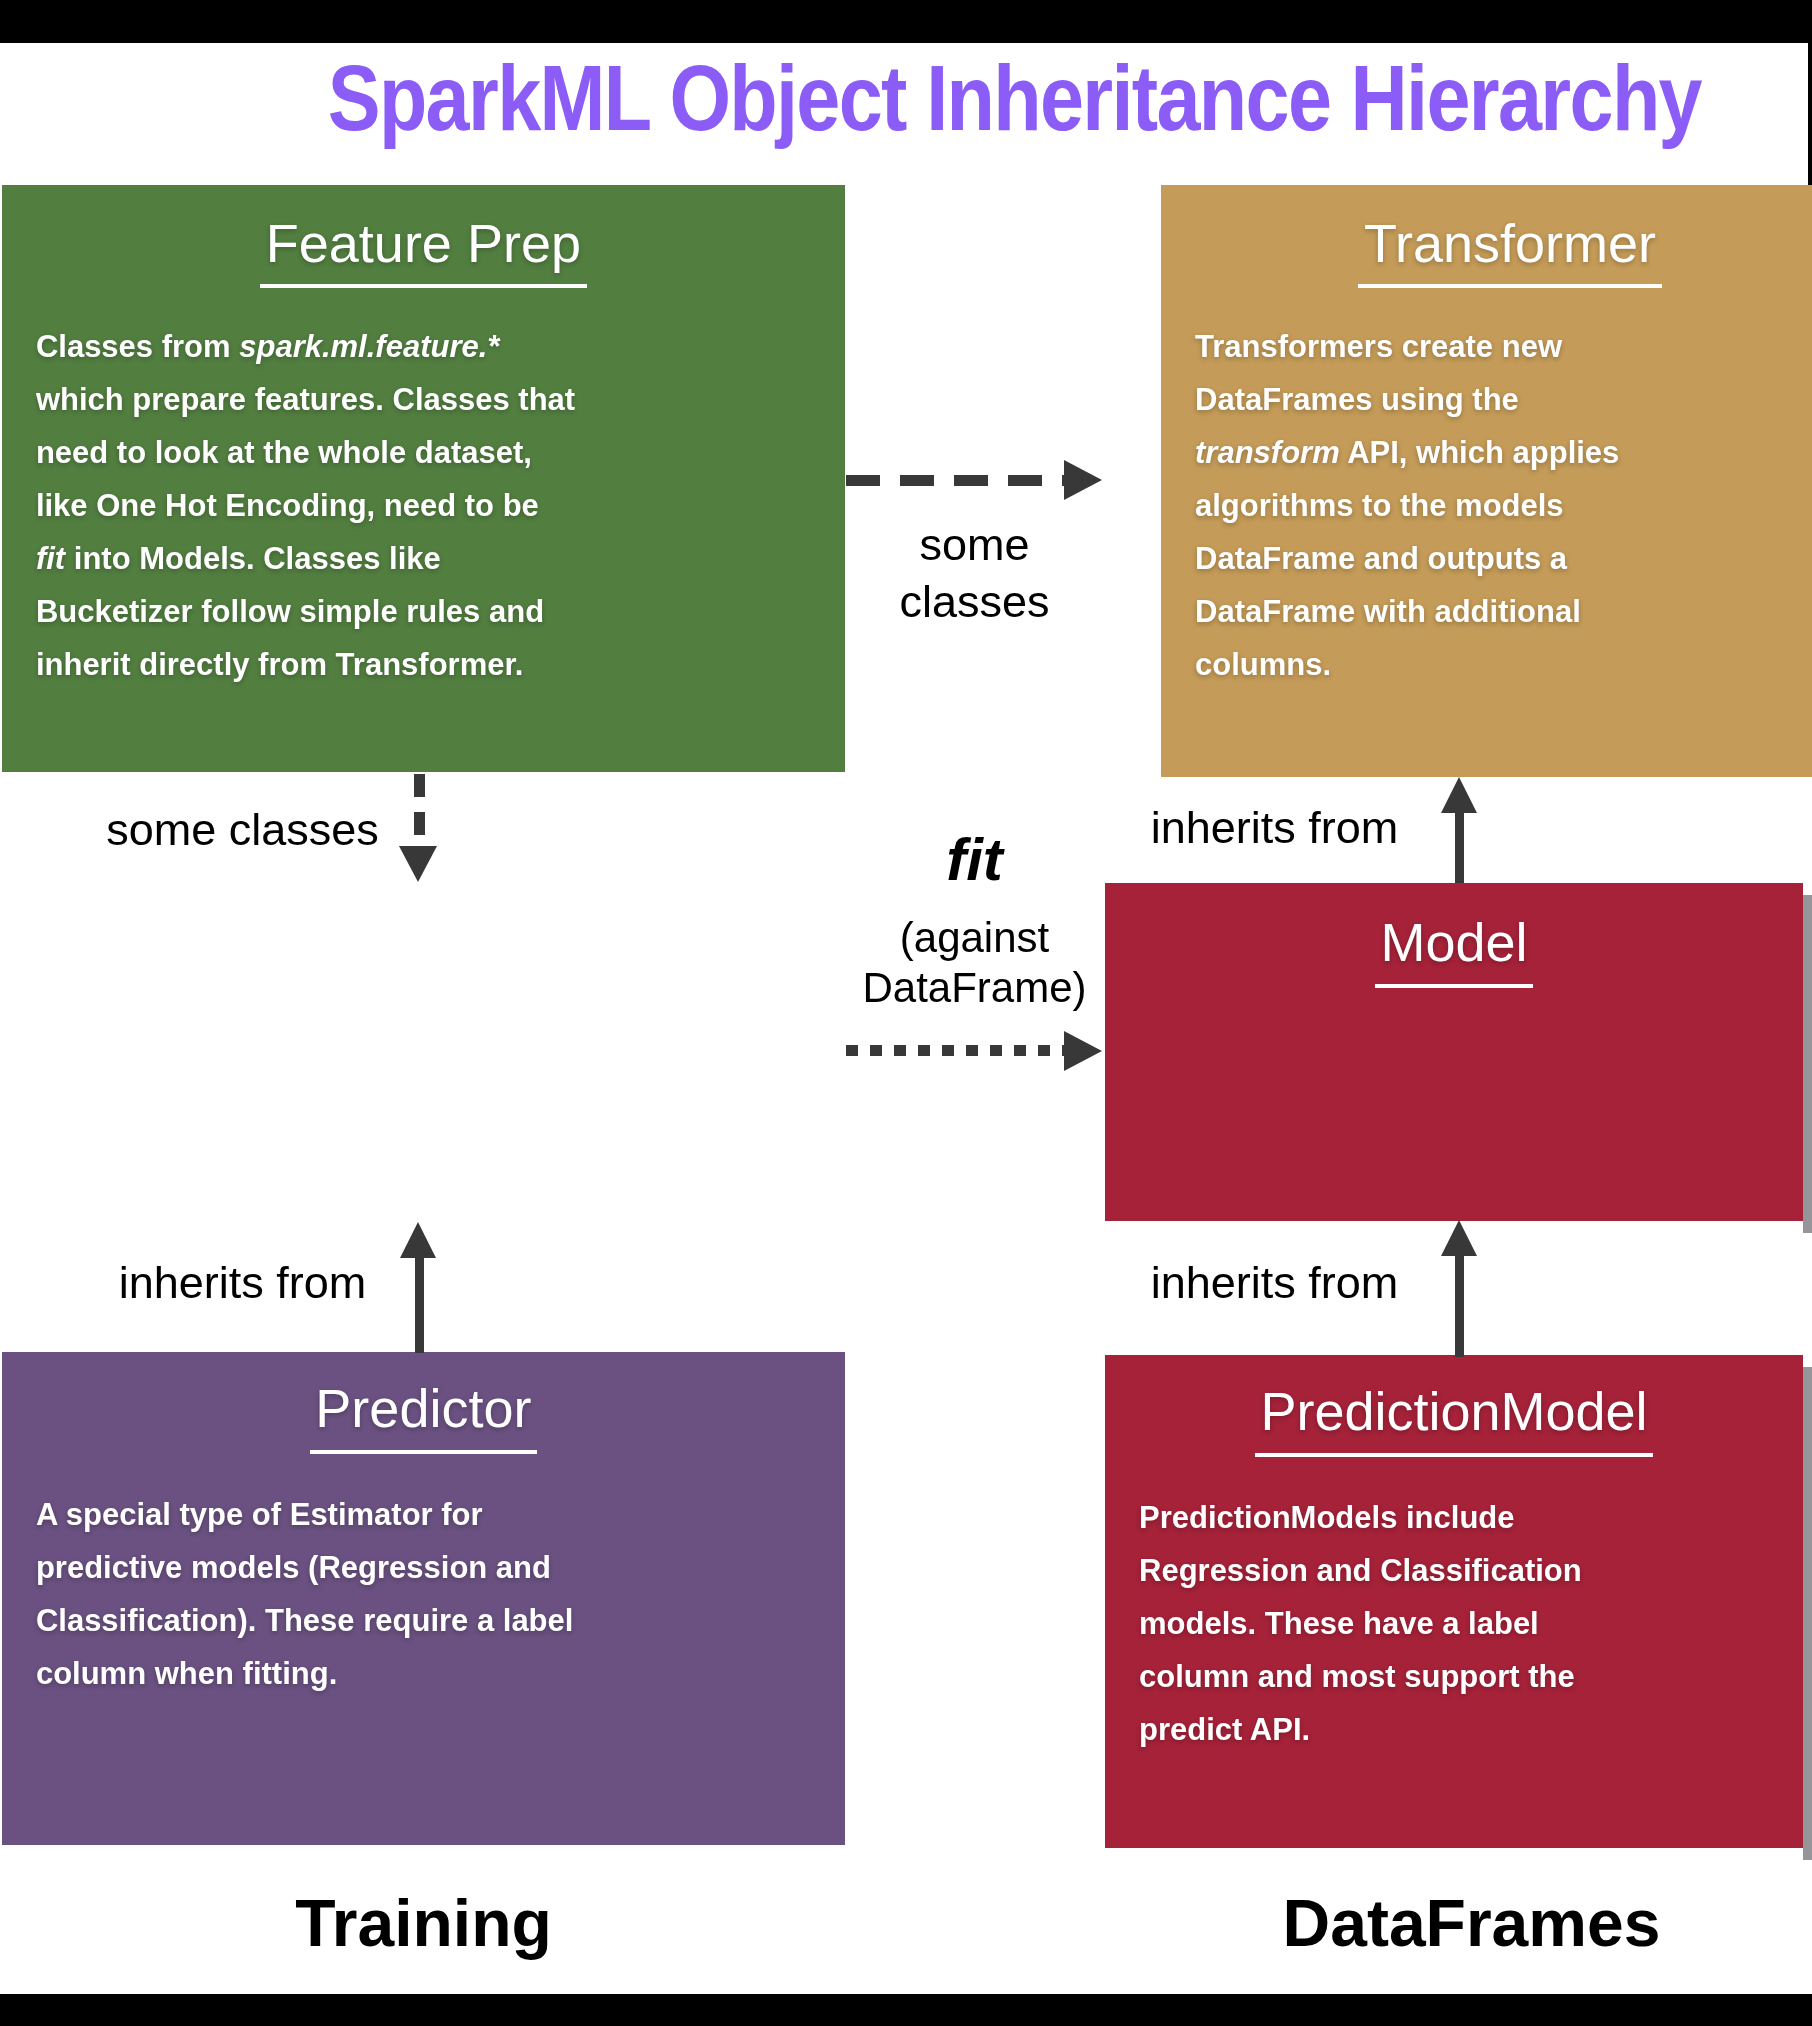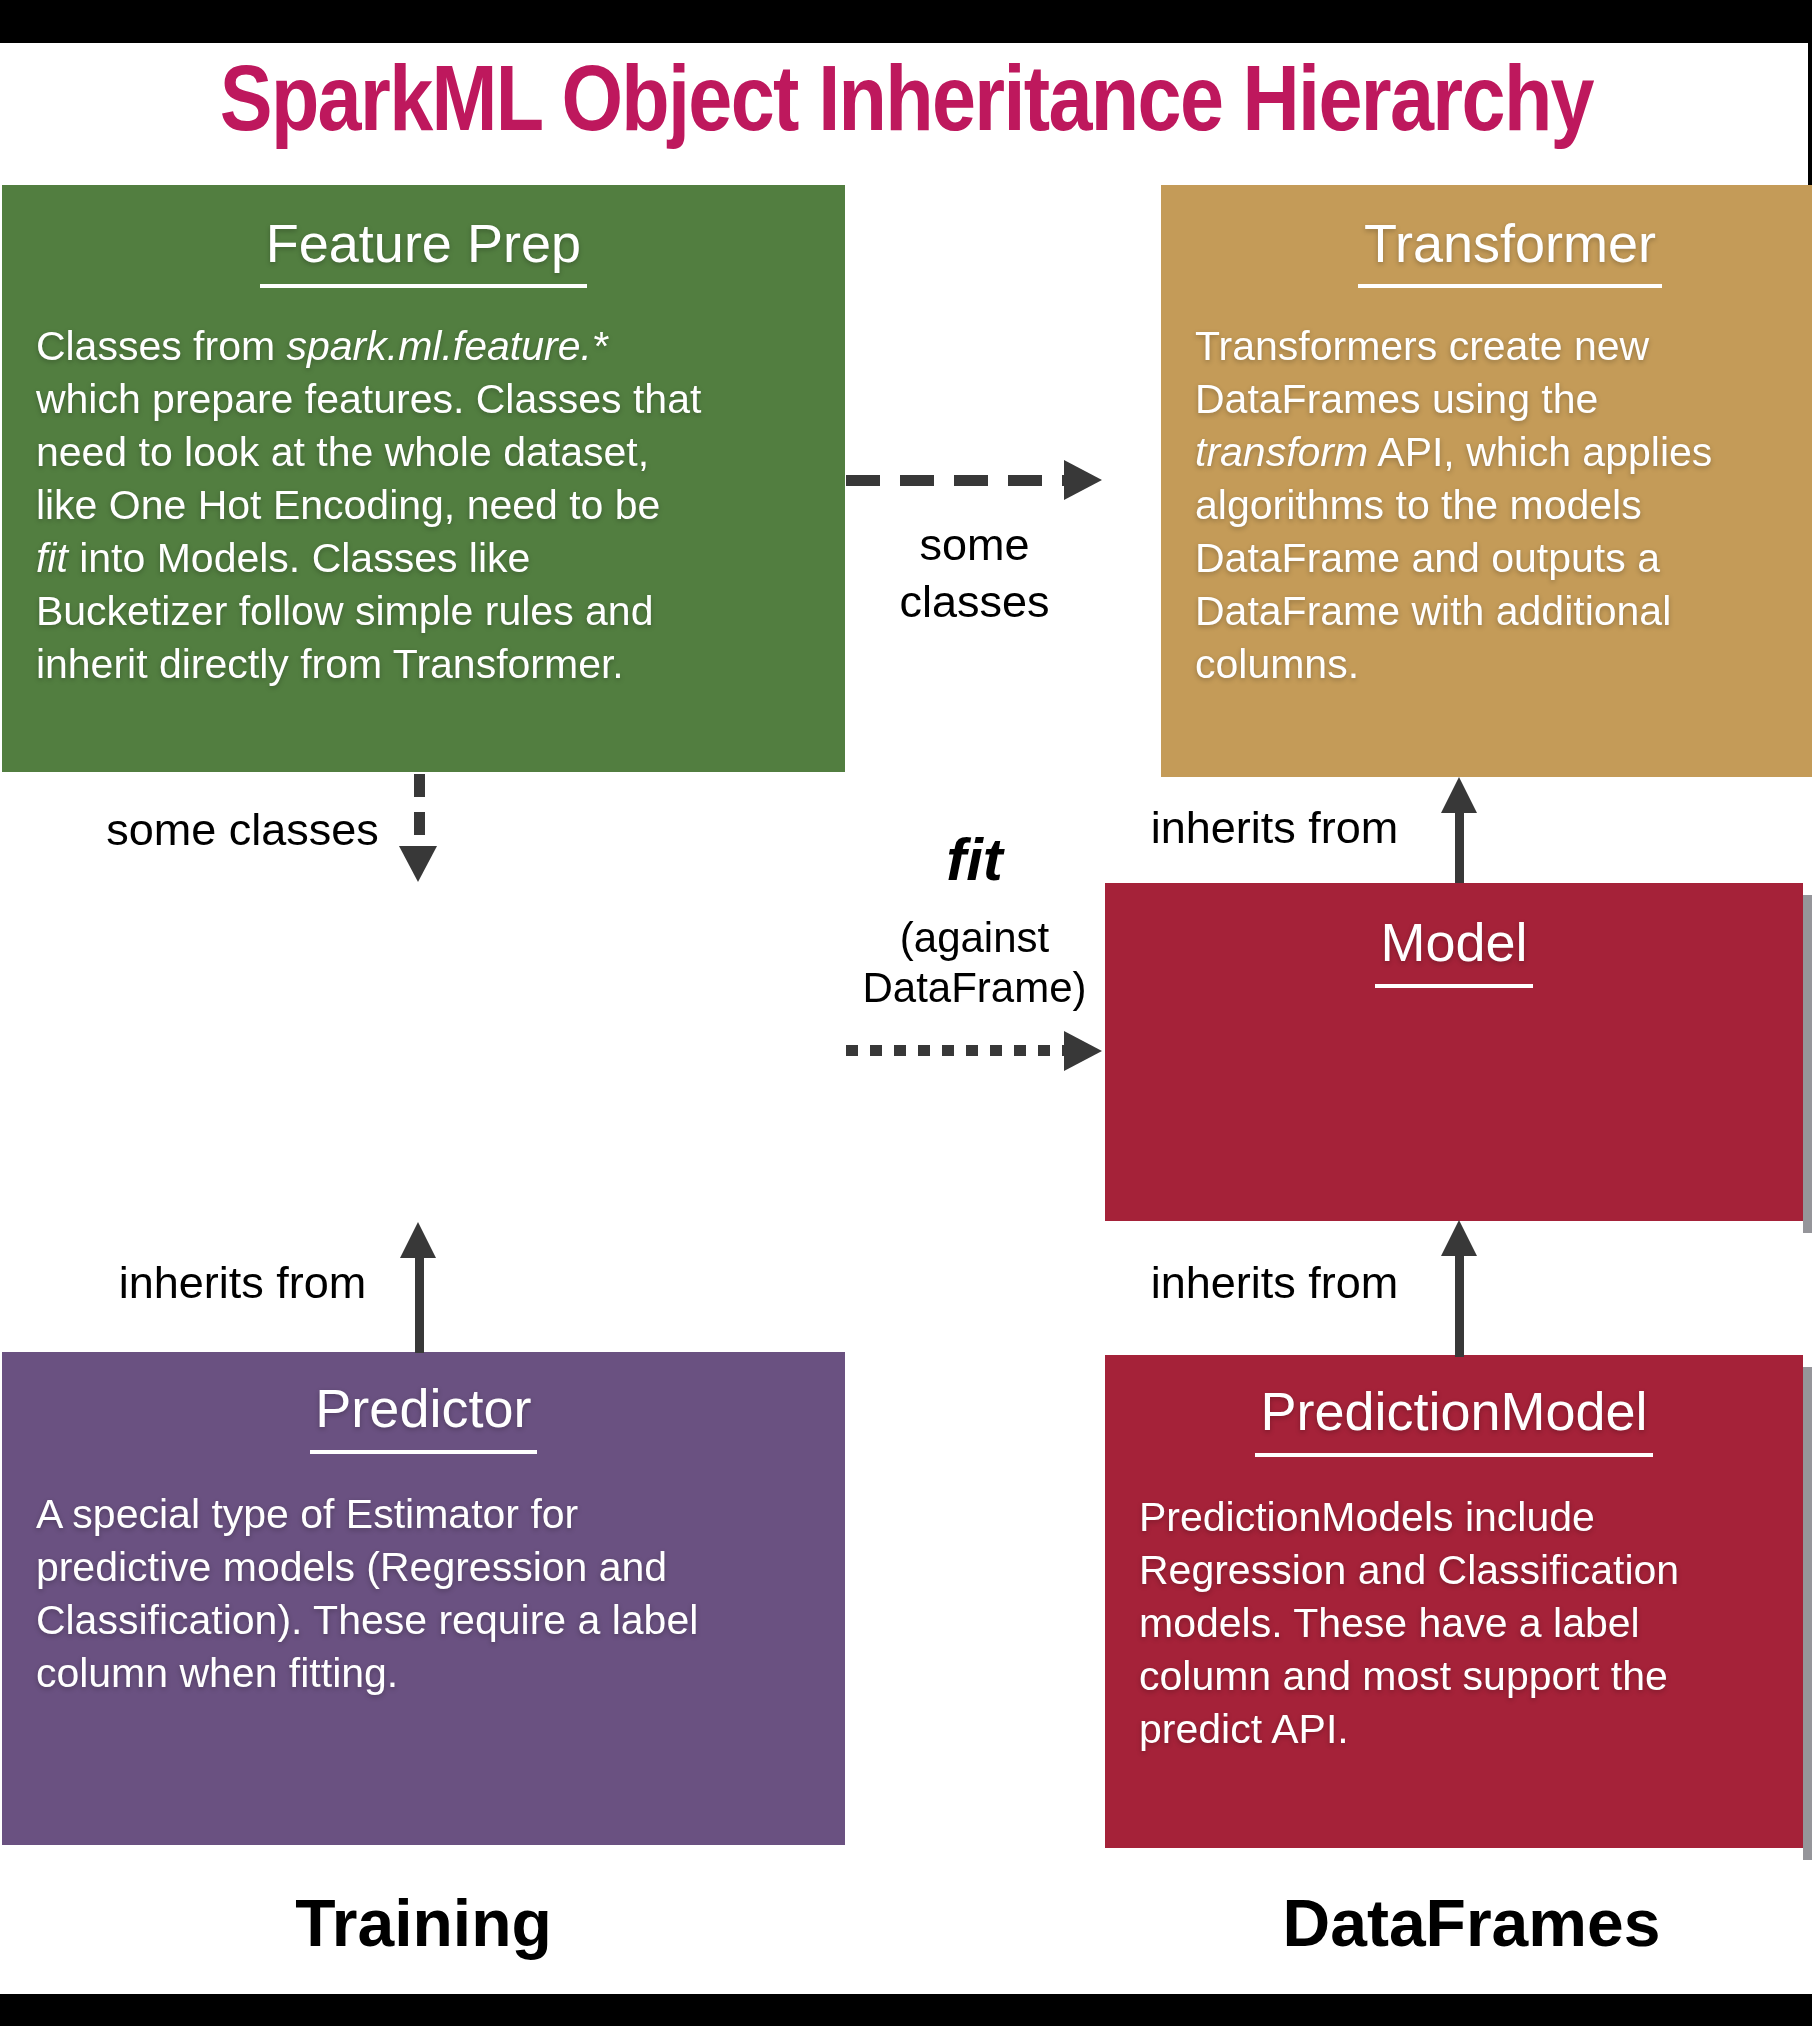--- a/index.html
+++ b/index.html
@@ -5,29 +5,29 @@
   html,body{margin:0;padding:0;background:#fff;}
   #page{position:relative;width:1813px;height:2027px;background:#ffffff;overflow:hidden;
         font-family:"Liberation Sans",sans-serif;}
 
   .bar{position:absolute;left:0;width:1813px;background:#000;}
   #top-bar{top:0;height:43px;}
   #bottom-bar{top:1994px;height:33px;}
   #right-edge-line{position:absolute;right:0;top:43px;width:4.8px;height:143px;background:#000;}
 
   #main-title{position:absolute;top:42px;left:0;width:1813px;height:112px;line-height:112px;
-              text-align:center;color:#be185d;font-weight:bold;font-size:92px;white-space:nowrap;}
+              text-align:right;color:#8b5cf6;font-weight:bold;font-size:92px;white-space:nowrap;}
   #main-title .squeeze{display:inline-block;transform:scaleX(0.86);transform-origin:center;letter-spacing:-1.9px;}
 
   .box{position:absolute;color:#fff;}
   .box .btitle{text-align:center;font-size:54px;line-height:1.1;
                text-shadow:0 1.9px 4.8px rgba(0,0,0,0.25);}
   .box .btitle span{display:inline-block;border-bottom:4.8px solid #fff;padding:0 5.7px 11.4px 5.7px;}
-  .box .bbody{font-size:41px;line-height:53px;white-space:pre-line;
-              text-shadow:0 1.9px 4.8px rgba(0,0,0,0.25);}
+  .box .bbody{font-size:31px;line-height:53px;white-space:pre-line;
+              text-shadow:0 1.9px 4.8px rgba(0,0,0,0.25);font-weight:bold;}
   .it{font-style:italic;}
 
   #box-feature-prep{left:1.9px;top:185px;width:843px;height:587px;background:#527E40;}
   #box-feature-prep .btitle{margin-top:28.5px;}
   #box-feature-prep .bbody{margin-top:32px;padding:0 19px 0 34px;}
 
   #box-transformer{left:1161px;top:185px;width:698px;height:592px;background:#C49B58;}
   #box-transformer .btitle{margin-top:28.5px;}
   #box-transformer .bbody{margin-top:32px;padding:0 13.3px 0 34px;}
 

